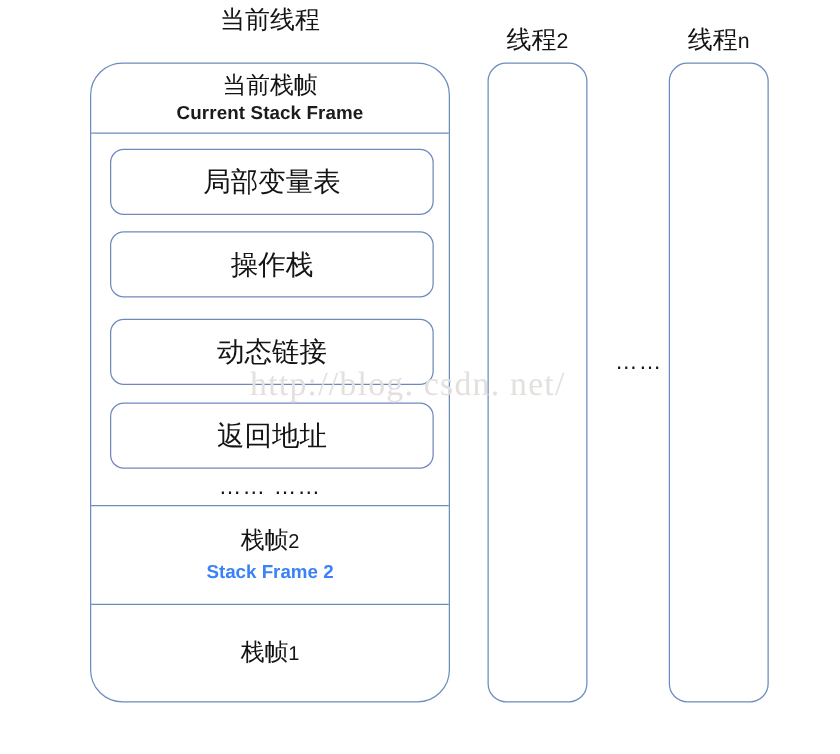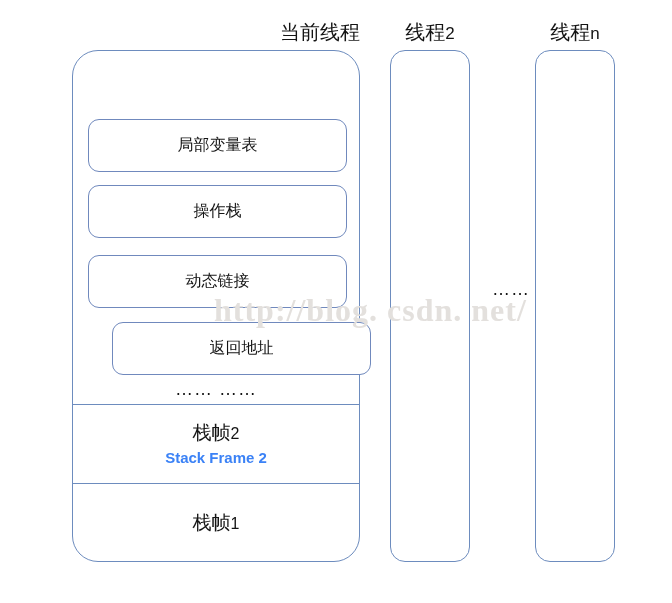--- a/index.html
+++ b/index.html
@@ -14,31 +14,30 @@
     position: relative;
     overflow: hidden;
     font-family: "Liberation Sans", "DejaVu Sans", sans-serif;
     color: #1a1a1a;
     -webkit-font-smoothing: antialiased;
   }
 
   
   .watermark {
     position: absolute;
-    left: 214px;
+    left: 200px;
     top: 292px;
     font-family: "Liberation Serif", "DejaVu Serif", serif;
-    font-size: 32px;
+    font-size: 27px;
     letter-spacing: 1px;
     color: #e3e0dd;
     white-space: nowrap;
     z-index: 5;
     pointer-events: none;
     user-select: none;
-    font-weight: bold;
   }
 
   
   .col-title {
     position: absolute;
     text-align: center;
     font-size: 20px;
     line-height: 24px;
     color: #141414;
     white-space: nowrap;
@@ -108,27 +107,27 @@
     left: 15px;
     width: 259px;
     height: 53px;
     box-sizing: border-box;
     border: 1.5px solid #7089bd;
     border-radius: 11px;
     background: #ffffff;
     display: flex;
     align-items: center;
     justify-content: center;
-    font-size: 16px;
+    font-size: 22px;
     color: #141414;
   }
   .inner-box.b1 { top: 12px; }
   .inner-box.b2 { top: 78px; }
   .inner-box.b3 { top: 148px; }
-  .inner-box.b4 { top: 215px; margin-left: 24px; }
+  .inner-box.b4 { top: 215px; }
   .inner-ellipsis {
     position: absolute;
     left: 0;
     top: 272px;
     width: 100%;
     text-align: center;
     font-size: 18px;
     letter-spacing: 1px;
     color: #141414;
   }
@@ -184,26 +183,30 @@
     letter-spacing: 1px;
     color: #141414;
     z-index: 4;
   }
 </style>
 </head>
 <body>
 
 <div class="watermark">http://blog. csdn. net/</div>
 
-<div class="col-title" style="left:72px; top:20px; width:288px;text-align:right;">
+<div class="col-title" style="left:72px; top:4px; width:288px;">
   <span>当前线程</span>
 </div>
 
 <div class="stack-main">
 
+  <div class="frame-section sect-current-head">
+    <div class="cn">当前栈帧</div>
+    <div class="en">Current Stack Frame</div>
+  </div>
 
   <div class="inner-region">
     <div class="inner-box b1">
       <span>局部变量表</span>
     </div>
     <div class="inner-box b3">
       <span>动态链接</span>
     </div>
     <div class="inner-box b2">
       <span>操作栈</span>

